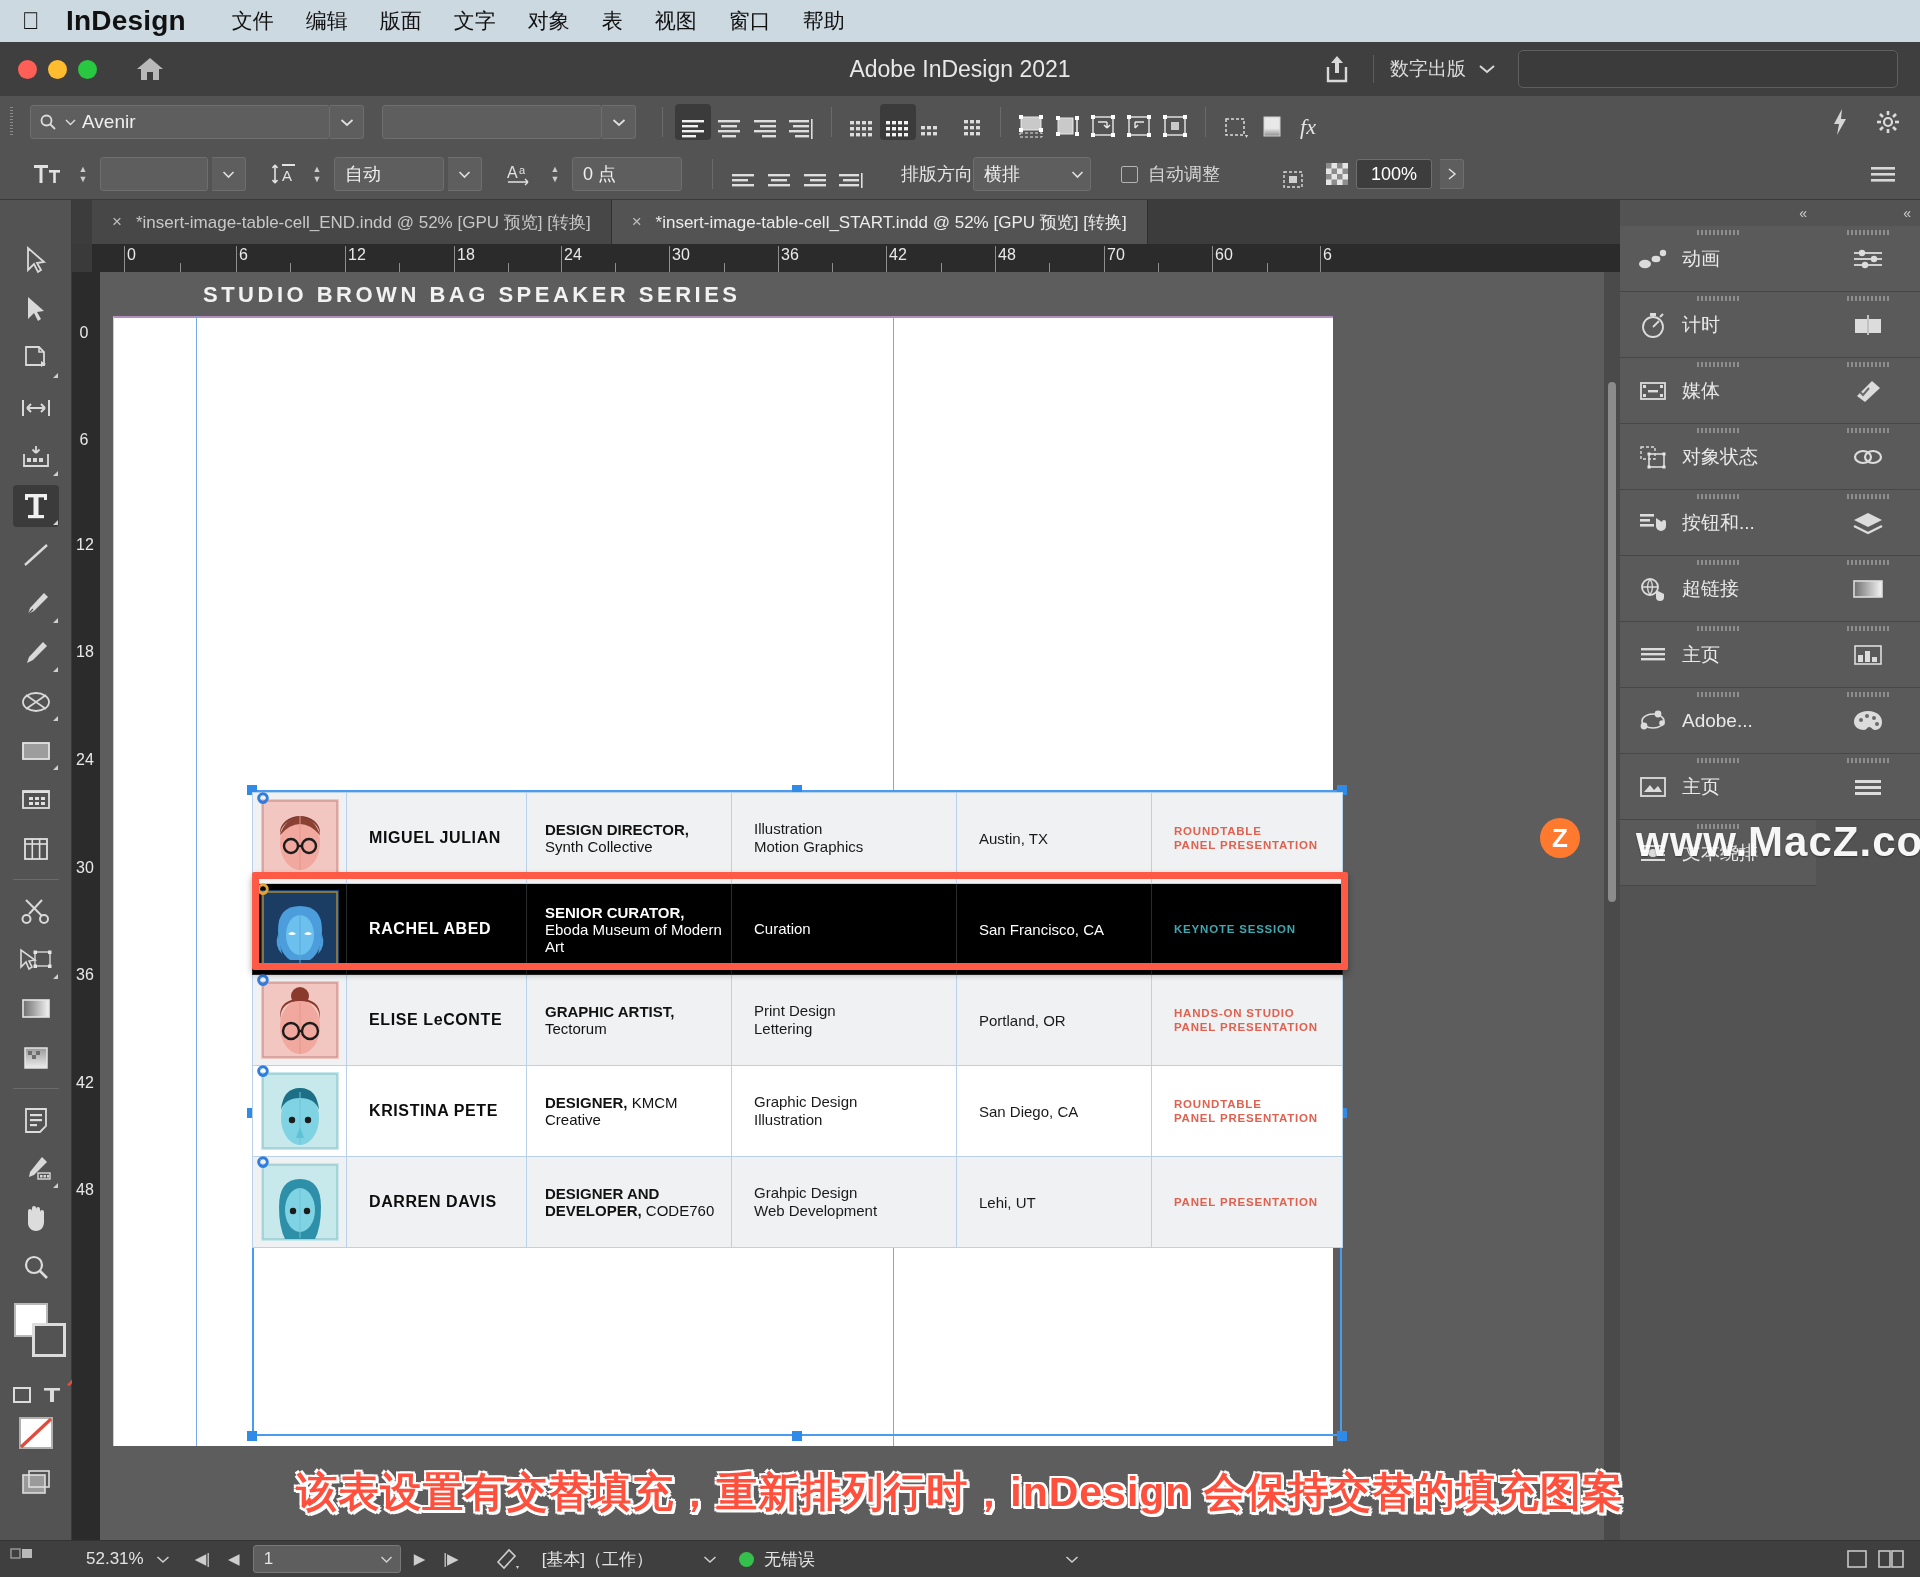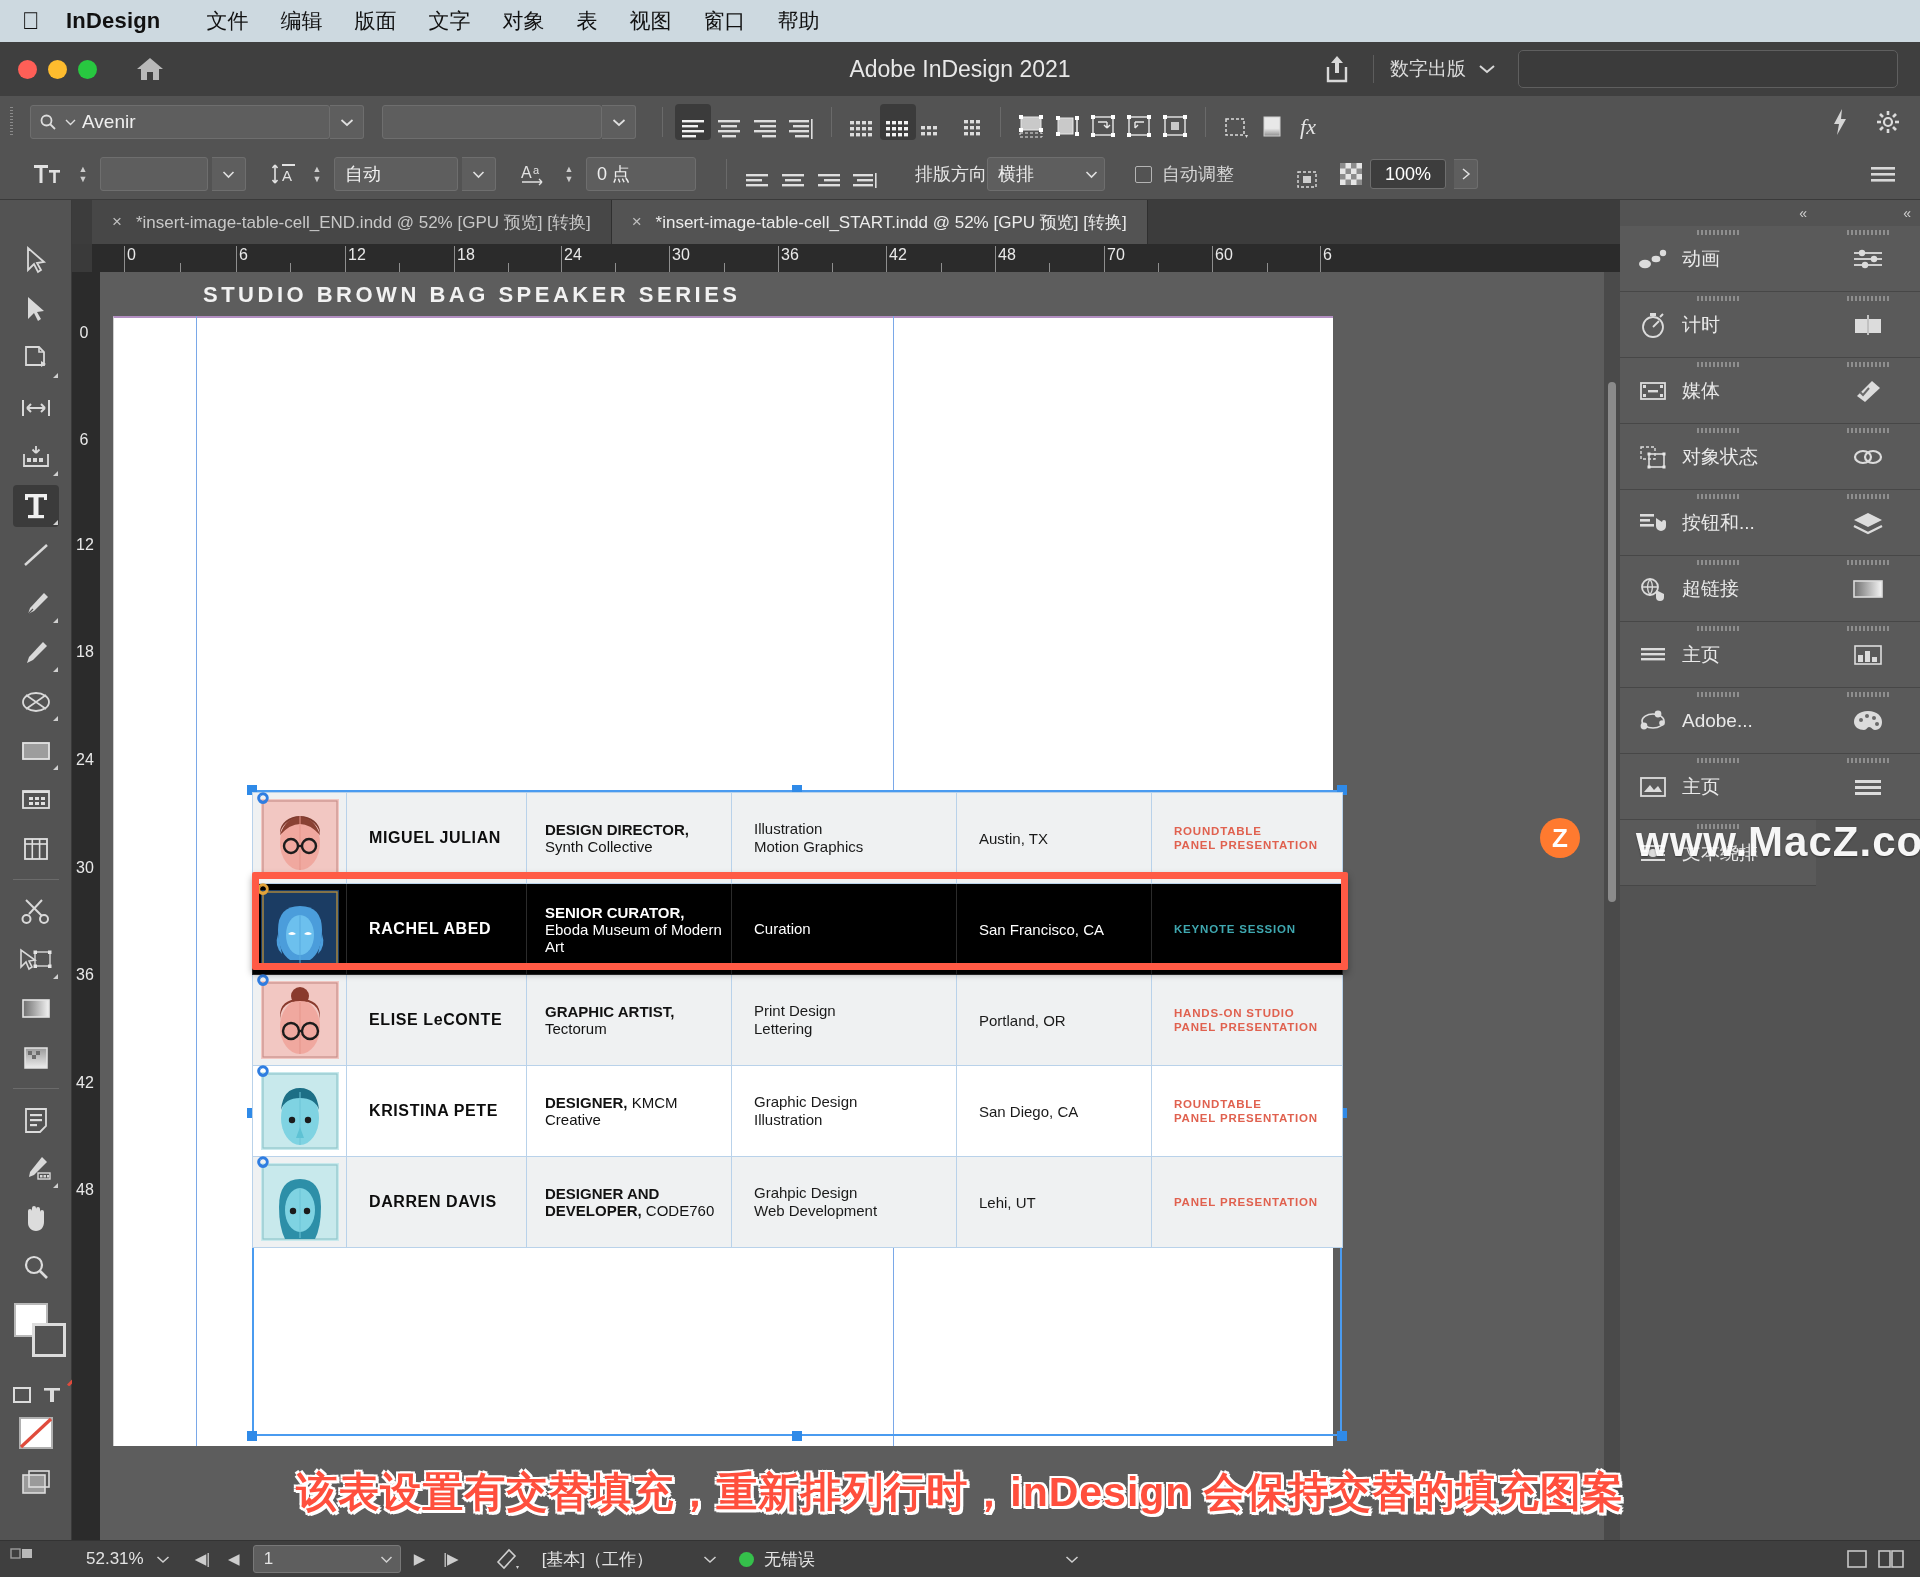--- a/index.html
+++ b/index.html
@@ -14,21 +14,21 @@
   .app { position: relative; width: 1920px; height: 1577px; }
 
   
   .menubar {
     position: absolute; left: 0; top: 0; width: 1920px; height: 42px;
     background: #cdd9e0;
     display: flex; align-items: center; gap: 0px; padding-left: 22px;
     color: #111;
   }
   .menubar .apple { font-size: 24px; line-height: 1; margin-right: 26px; color:#111; }
-  .menubar .brand { font-weight: bold; font-size: 22px; margin-right: 30px; letter-spacing: .2px;}
+  .menubar .brand { font-weight: bold; font-size: 28px; margin-right: 30px; letter-spacing: .2px;}
   .menubar .mi { font-size: 21px; padding: 0 16px; white-space: nowrap; }
 
   
   .titlebar {
     position: absolute; left: 0; top: 42px; width: 1920px; height: 54px;
     background: #3f3f3f; display: flex; align-items: center;
   }
   .traffic { display: flex; gap: 11px; margin-left: 18px; }
   .dot { width: 19px; height: 19px; border-radius: 50%; }
   .dot.r { background: #ff5f57; }
@@ -66,21 +66,21 @@
     height: 34px; display: flex; align-items: center; color: #efefef; font-size: 18px;
   }
   .font-field { width: 300px; padding-left: 8px; gap: 6px; }
   .font-field .fname { font-size: 19px; }
   .dropbtn {
     width: 34px; height: 34px; background: #5e5e5e; border: 1px solid #6e6e6e;
     border-left: none; border-radius: 0 3px 3px 0; display:flex; align-items:center; justify-content:center;
   }
   .style-field { width: 220px; }
   .sz-field { width: 108px; padding-left: 10px; }
-  .lead-field { width: 124px; padding-left: 10px; }
+  .lead-field { width: 110px; padding-left: 10px; }
   .track-field { width: 110px; padding-left: 10px; }
   .spin { width: 18px; display:flex; flex-direction:column; align-items:center; justify-content:center; gap:3px; margin: 0 4px;}
   .spin span { font-size: 9px; line-height: 7px; color:#ccc;}
 
   .icobtn {
     width: 36px; height: 36px; display:flex; align-items:flex-end; justify-content:center;
     border-radius: 4px;
   }
   .icobtn.active { background: #3b3b3b; }
   .sep { width: 1px; height: 30px; background: #6a6a6a; margin: 0 12px; }

